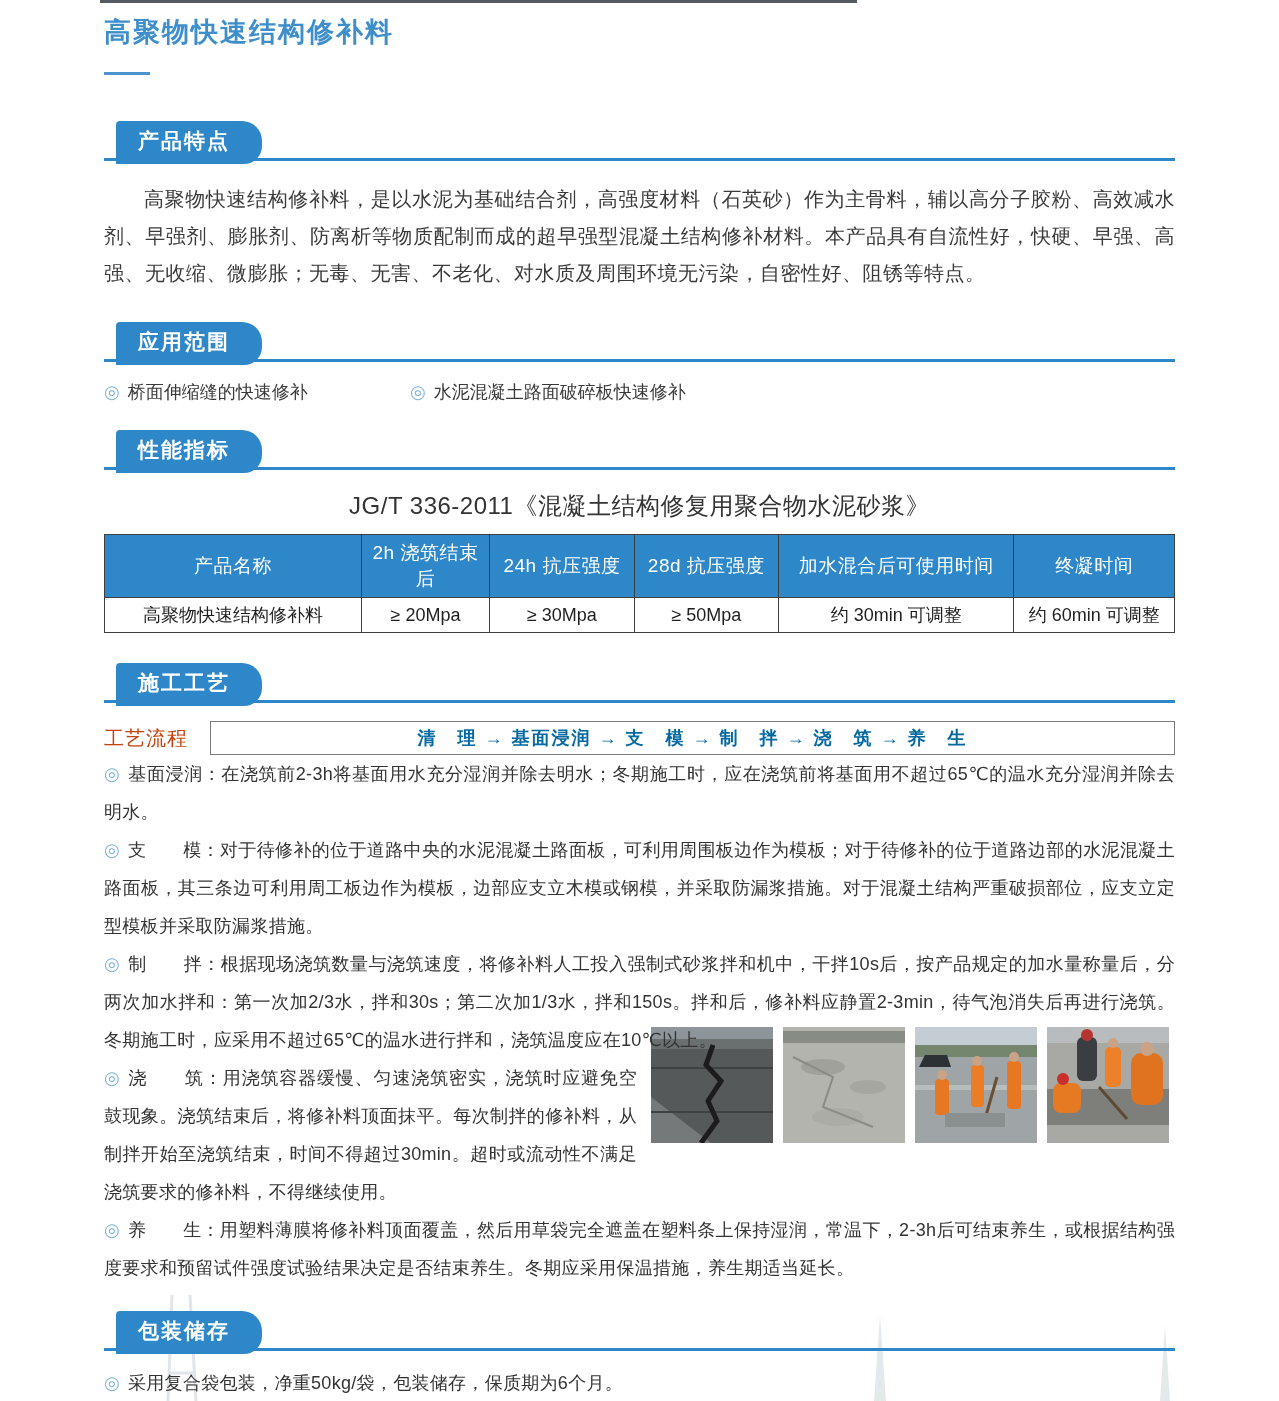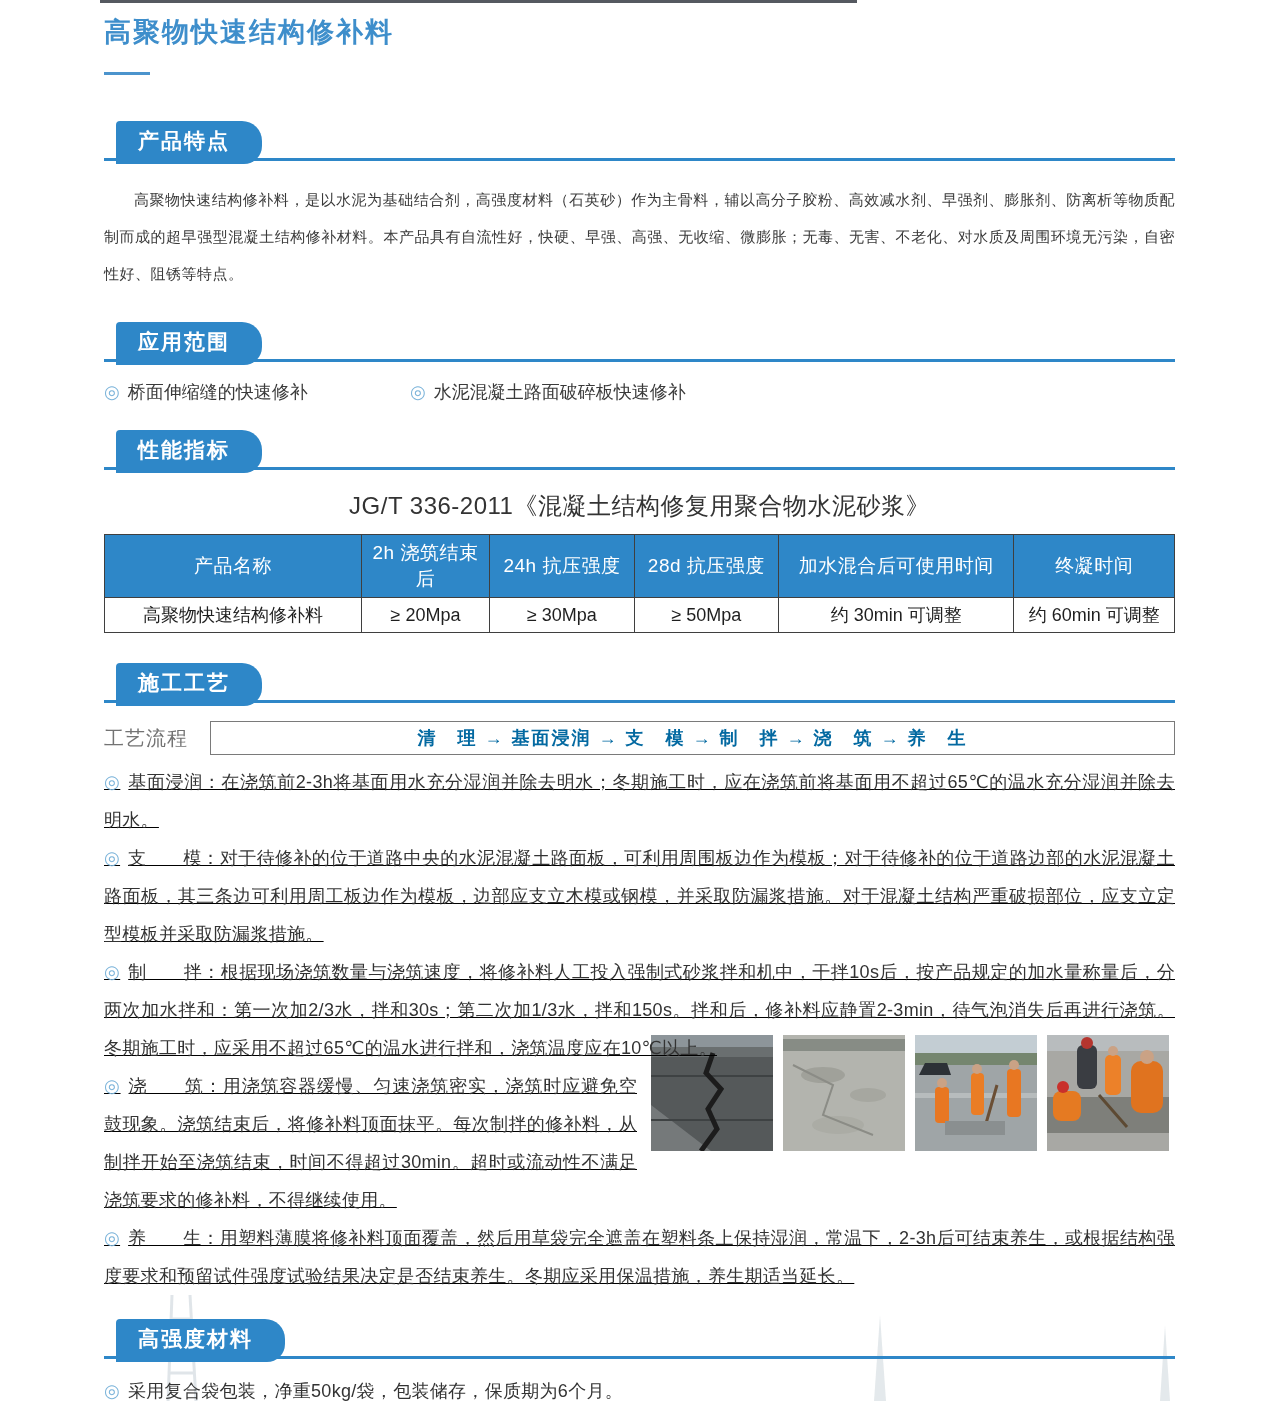--- a/index.html
+++ b/index.html
@@ -16,44 +16,44 @@
   .sec-tab { position:absolute; left:12px; top:0; height:43px; line-height:40px; background:#2e87c8; color:#fff;
     font-size:21px; font-weight:700; letter-spacing:2px; padding:0 32px 0 22px;
     border-radius:4px 20px 18px 0; }
 
   .mt-features { margin-top:46px; }
   .mt-apps { margin-top:30px; }
   .mt-perf { margin-top:26px; }
   .mt-process { margin-top:30px; }
   .mt-pack { margin-top:24px; }
 
-  .body-par { margin-top:20px; font-size:15px; line-height:37px; color:#3a3a3a; text-indent:2em;
+  .body-par { margin-top:20px; font-size:20px; line-height:37px; color:#3a3a3a; text-indent:2em;
     letter-spacing:0.5px; text-align:justify; }
 
   .bullet-icon { color:#7cb4da; font-size:18px; margin-right:8px; font-family:"DejaVu Sans",sans-serif; }
 
   .apps-row { display:flex; margin-top:18px; font-size:18px; color:#3a3a3a; }
   .apps-row .app-item:first-child { width:306px; flex:none; }
 
   .std-line { margin-top:20px; text-align:center; font-size:24px; color:#333; letter-spacing:0.5px; }
 
   table.perf { width:100%; border-collapse:collapse; margin-top:12px; }
   table.perf th { background:#2e87c8; color:#fff; font-weight:500; font-size:19px; padding:5px 4px;
     border:1.5px solid #3f3f3f; letter-spacing:0.5px; }
   table.perf td { font-size:18px; color:#1f1f1f; text-align:center; padding:5px 4px; border:1.5px solid #3f3f3f; }
 
   .tbl-note { margin-top:10px; font-size:17px; color:#3c3c3c; letter-spacing:0.5px; }
   .tbl-note sup { font-size:11px; }
 
   .flow-row { display:flex; align-items:center; margin-top:18px; }
-  .flow-label { font-size:20px; color:#737373; letter-spacing:1px; flex:none; }
+  .flow-label { font-size:20px; color:#c2410c; letter-spacing:1px; flex:none; }
   .flow-box { flex:1; margin-left:22px; border:1px solid #7a7a7a; text-align:center; font-size:18px;
     font-weight:600; color:#0369a1; padding:4px 0; letter-spacing:2px; }
 
-  .process-steps { margin-top:8px; overflow:visible;text-decoration:underline; }
+  .process-steps { overflow:visible; }
   .process-steps::after { content:""; display:block; clear:both; }
   p.step { font-size:18px; line-height:38px; color:#333; letter-spacing:0.3px; text-align:justify; }
 
   .photo-strip { float:right; width:524px; margin:-32px 0 4px 14px; display:flex; gap:10px; }
   .photo-strip svg { display:block; }
 
   .pack-item, .note-item { font-size:18px; line-height:36px; color:#333; letter-spacing:0.3px; }
   .pack-list { margin-top:14px; }
 
   .watermark { position:absolute; z-index:0; opacity:.9; }
@@ -180,21 +180,21 @@
         <circle cx="66" cy="16" r="5" fill="#caa285"></circle>
         <line x1="52" y1="60" x2="80" y2="92" stroke="#5d4a33" stroke-width="3"></line>
       </svg>
     </div>
 
     <p class="step"><span class="bullet-icon">◎</span><span>浇　　筑：用浇筑容器缓慢、匀速浇筑密实，浇筑时应避免空鼓现象。浇筑结束后，将修补料顶面抹平。每次制拌的修补料，从制拌开始至浇筑结束，时间不得超过30min。超时或流动性不满足浇筑要求的修补料，不得继续使用。</span></p>
     <p class="step"><span class="bullet-icon">◎</span><span>养　　生：用塑料薄膜将修补料顶面覆盖，然后用草袋完全遮盖在塑料条上保持湿润，常温下，2-3h后可结束养生，或根据结构强度要求和预留试件强度试验结果决定是否结束养生。冬期应采用保温措施，养生期适当延长。</span></p>
   </div>
 
   <div class="sec-head mt-pack">
-    <span class="sec-tab">高强度材料</span>
+    <span class="sec-tab">包装储存</span>
   </div>
   <div class="pack-list">
     <p class="pack-item"><span class="bullet-icon">◎</span><span>采用复合袋包装，净重50kg/袋，包装储存，保质期为6个月。</span></p>
 
   </div>
 
 </div>
 
 <svg class="watermark" style="left:150px; top:1295px;" width="70" height="106" viewBox="0 0 70 106">
   <g stroke="#dde3e7" stroke-width="3" fill="none">

